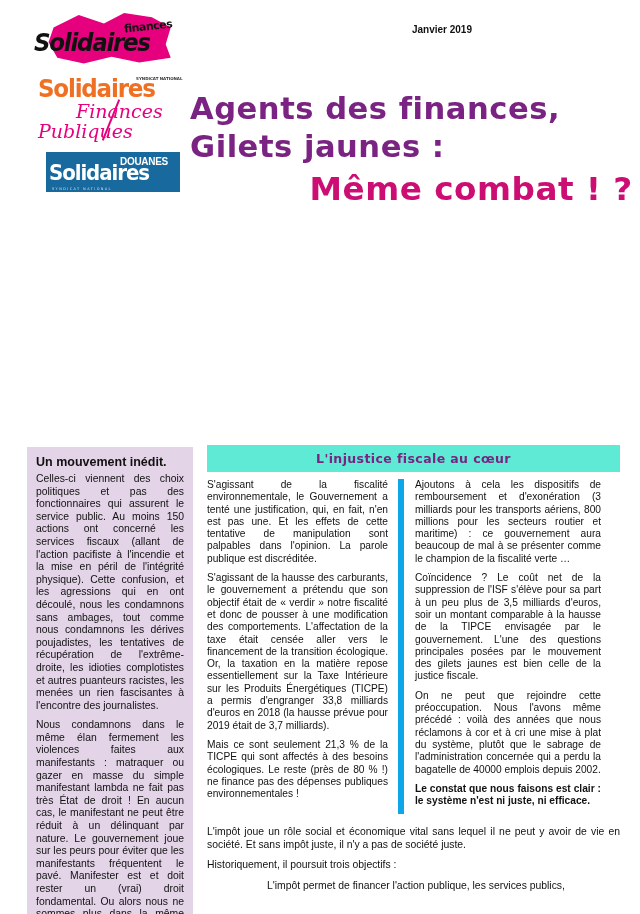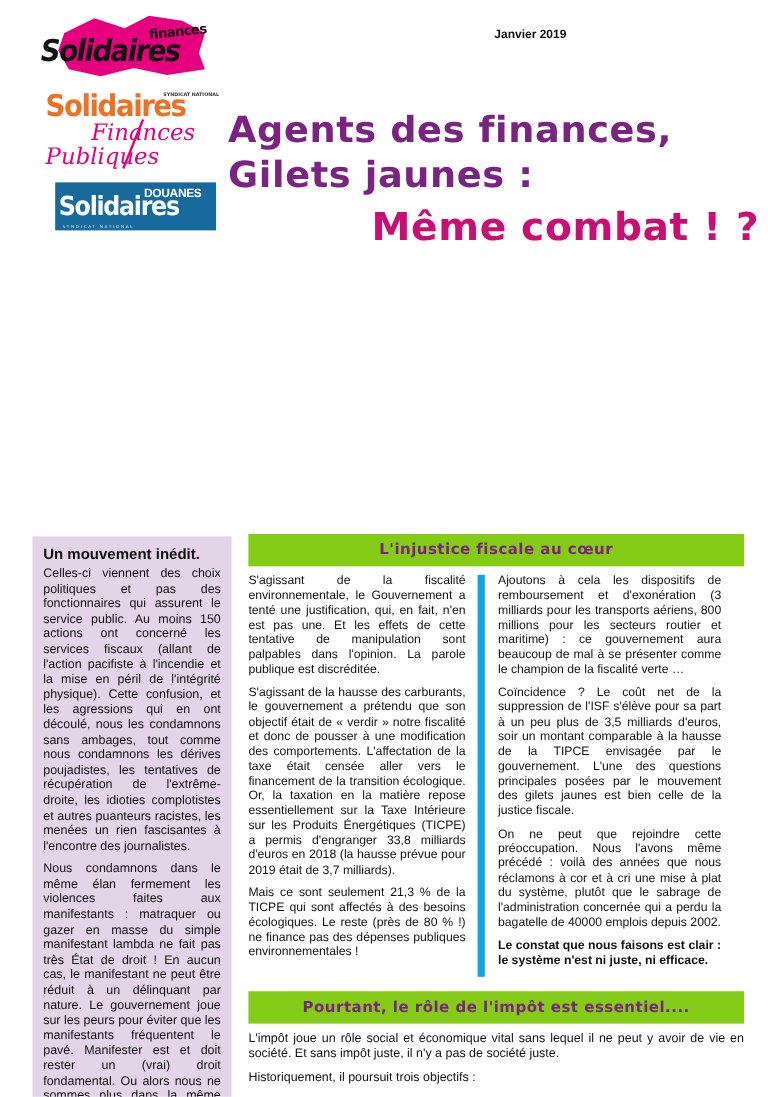--- a/index.html
+++ b/index.html
@@ -217,21 +217,21 @@
   }
 
   .right-zone {
     position: absolute;
     left: 207px;
     top: 230px;
     width: 413px;
   }
 
   .band {
-    background: #84cc16;
+    background: #5eead4;
     text-align: center;
     padding: 4px 0 5px 0;
     margin-bottom: 7px;
   }
   .band .band-label {
     font-family: "DejaVu Sans", sans-serif;
     font-weight: bold;
     font-size: 12.5px;
     letter-spacing: 0.4px;
     color: #7a2382;
@@ -343,23 +343,20 @@
       <div class="col right-sub">
         <p>Ajoutons à cela les dispositifs de remboursement et d'exonération (3 milliards pour les transports aériens, 800 millions pour les secteurs routier et maritime) : ce gouvernement aura beaucoup de mal à se présenter comme le champion de la fiscalité verte …</p>
         <p>Coïncidence ? Le coût net de la suppression de l'ISF s'élève pour sa part à un peu plus de 3,5 milliards d'euros, soir un montant comparable à la hausse de la TIPCE envisagée par le gouvernement. L'une des questions principales posées par le mouvement des gilets jaunes est bien celle de la justice fiscale.</p>
         <p>On ne peut que rejoindre cette préoccupation. Nous l'avons même précédé : voilà des années que nous réclamons à cor et à cri une mise à plat du système, plutôt que le sabrage de l'administration concernée qui a perdu la bagatelle de 40000 emplois depuis 2002.</p>
         <p class="bold">Le constat que nous faisons est clair : le système n'est ni juste, ni efficace.</p>
       </div>
     </div>
 
     <div class="section2">
 
-      <div class="band">
-        <span class="band-label">Pourtant, le rôle de l'impôt est essentiel....</span>
-      </div>
 
       <div class="full">
         <p>L'impôt joue un rôle social et économique vital sans lequel il ne peut y avoir de vie en société. Et sans impôt juste, il n'y a pas de société juste.</p>
         <p>Historiquement, il poursuit trois objectifs :</p>
 
         <ul class="bullets">
           <li>
             
             <span>L'impôt permet de financer l'action publique, les services publics,</span>
             

